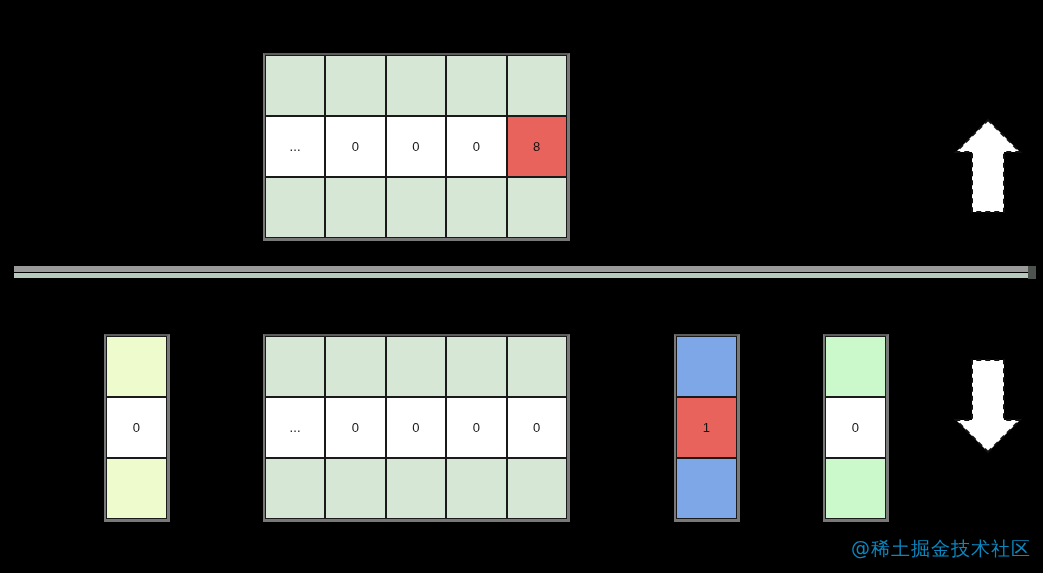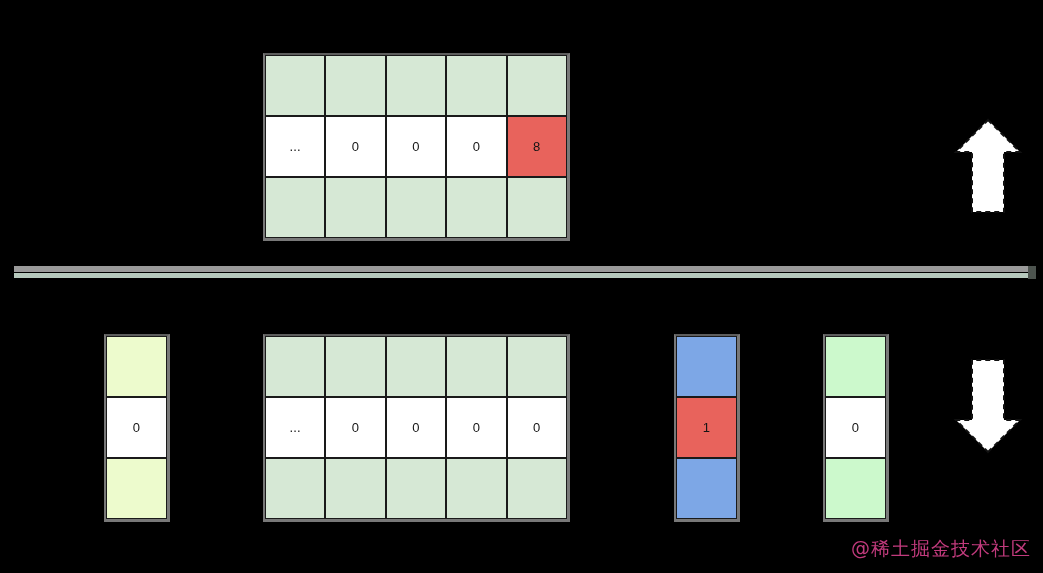--- a/index.html
+++ b/index.html
@@ -91,21 +91,21 @@
 
   
   .arrow {
     position: absolute;
   }
   .arrow svg { display: block; }
 
   
   .watermark {
     position: absolute;
-    color: #ec4899;
+    color: #0ea5e9;
     font-size: 19px;
     letter-spacing: 1px;
     opacity: .82;
     white-space: nowrap;
     font-family: "DejaVu Sans", sans-serif;
   }
 </style>
 </head>
 <body>
 

